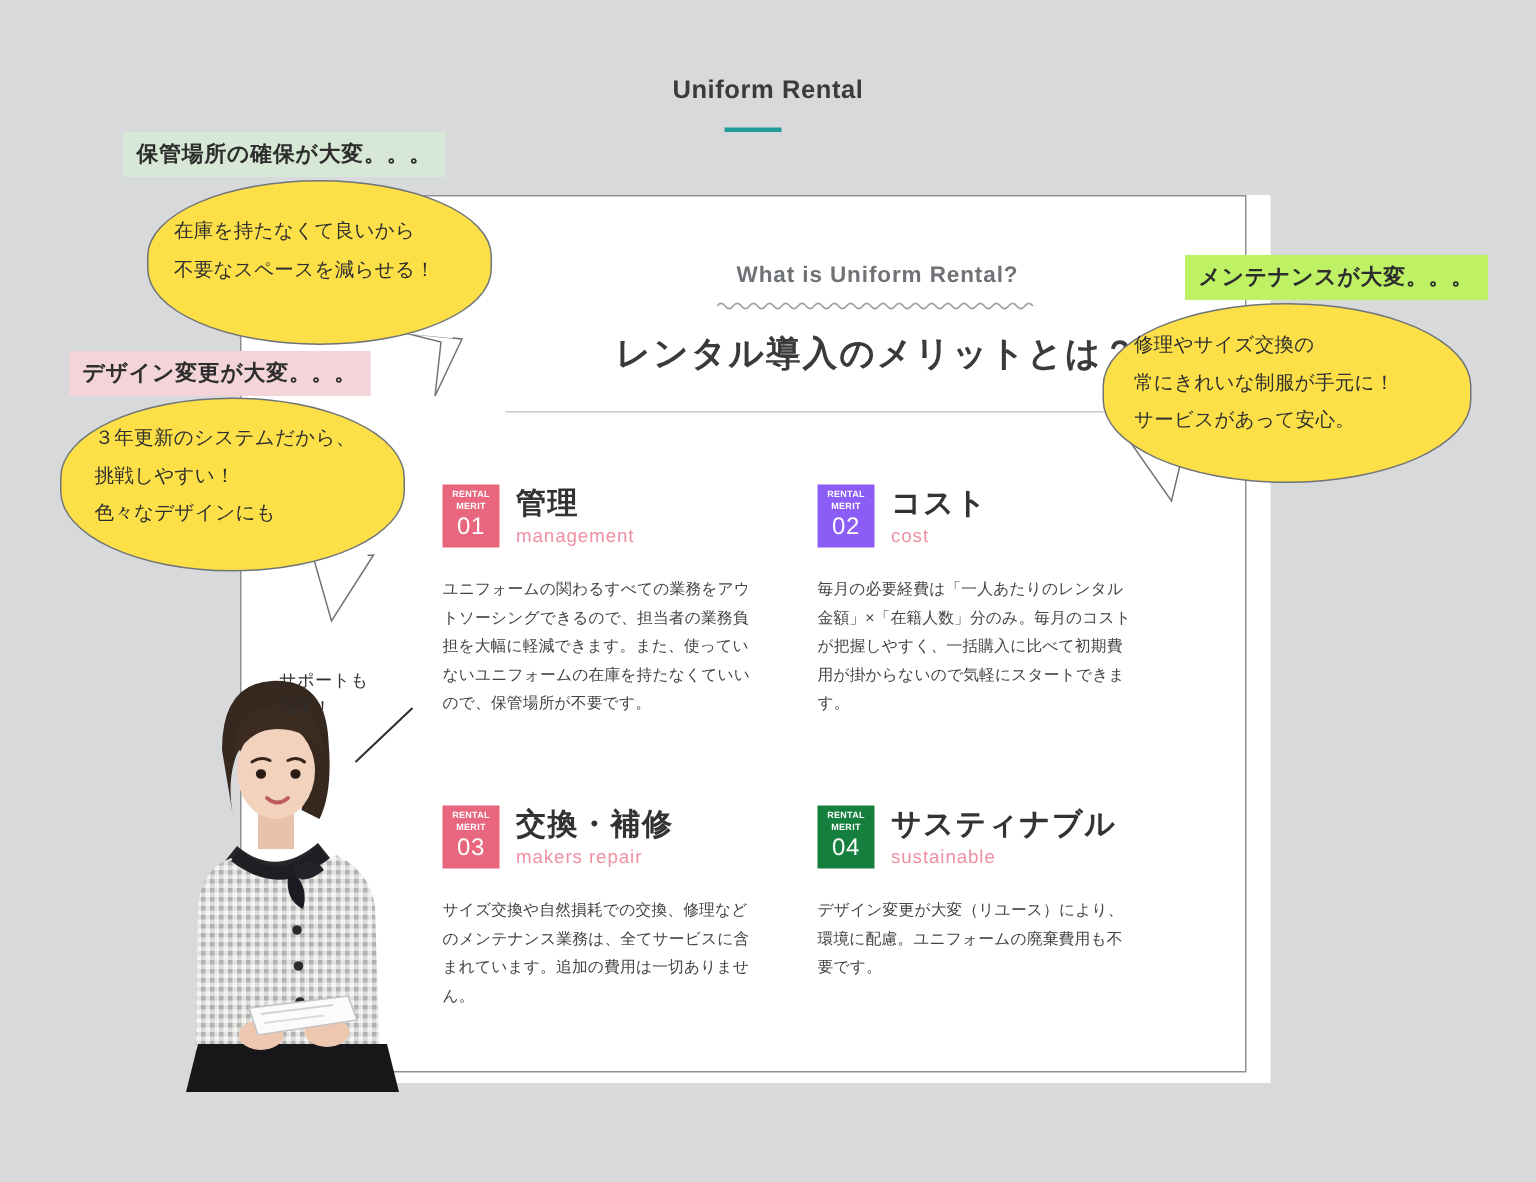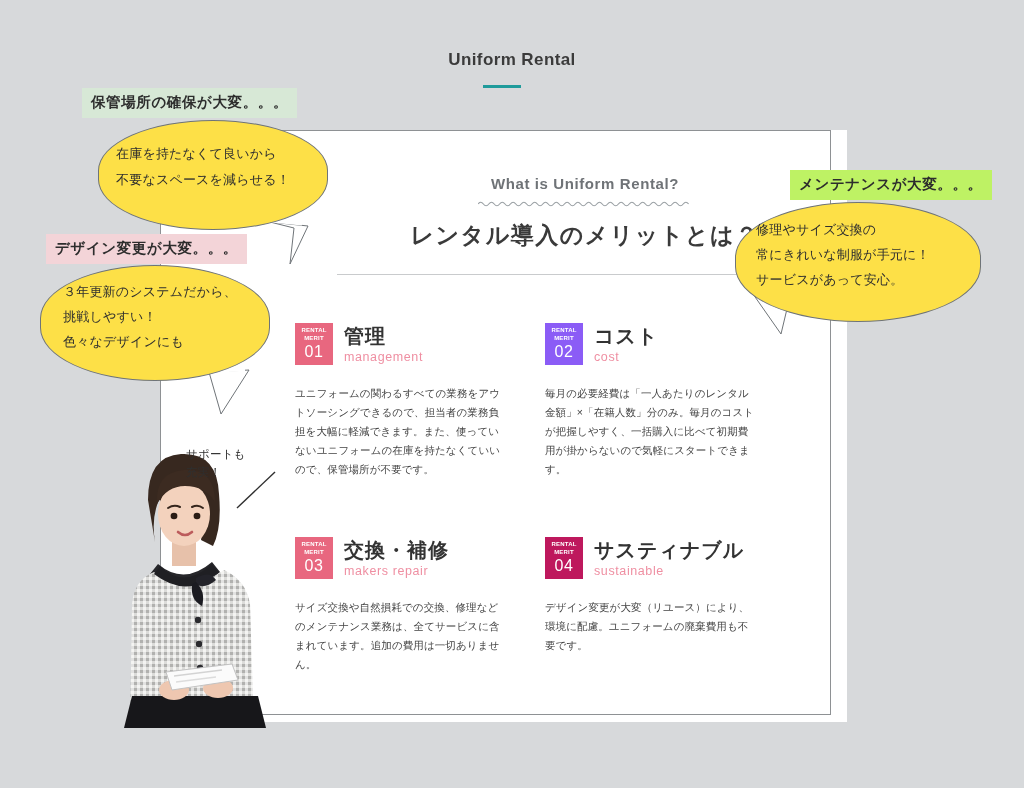--- a/index.html
+++ b/index.html
@@ -179,21 +179,21 @@
           <div class="merit-titles">
             <div class="m-ja">交換・補修</div>
             <div class="m-en" style="color: rgb(239, 143, 162);">makers repair</div>
           </div>
         </div>
         <div class="m-body">サイズ交換や自然損耗での交換、修理などのメンテナンス業務は、全てサービスに含まれています。追加の費用は一切ありません。</div>
       </div>
 
       <div class="merit">
         <div class="merit-head">
-          <div class="badge" style="background: #be185d;">
+          <div class="badge" style="background: #15803d;">
             <div class="b1">RENTAL</div>
             <div class="b1">MERIT</div>
             <div class="b2">04</div>
           </div>
           <div class="merit-titles">
             <div class="m-ja">サスティナブル</div>
             <div class="m-en" style="color: rgb(239, 143, 162);">sustainable</div>
           </div>
         </div>
         <div class="m-body">デザイン変更が大変（リユース）により、環境に配慮。ユニフォームの廃棄費用も不要です。</div>

